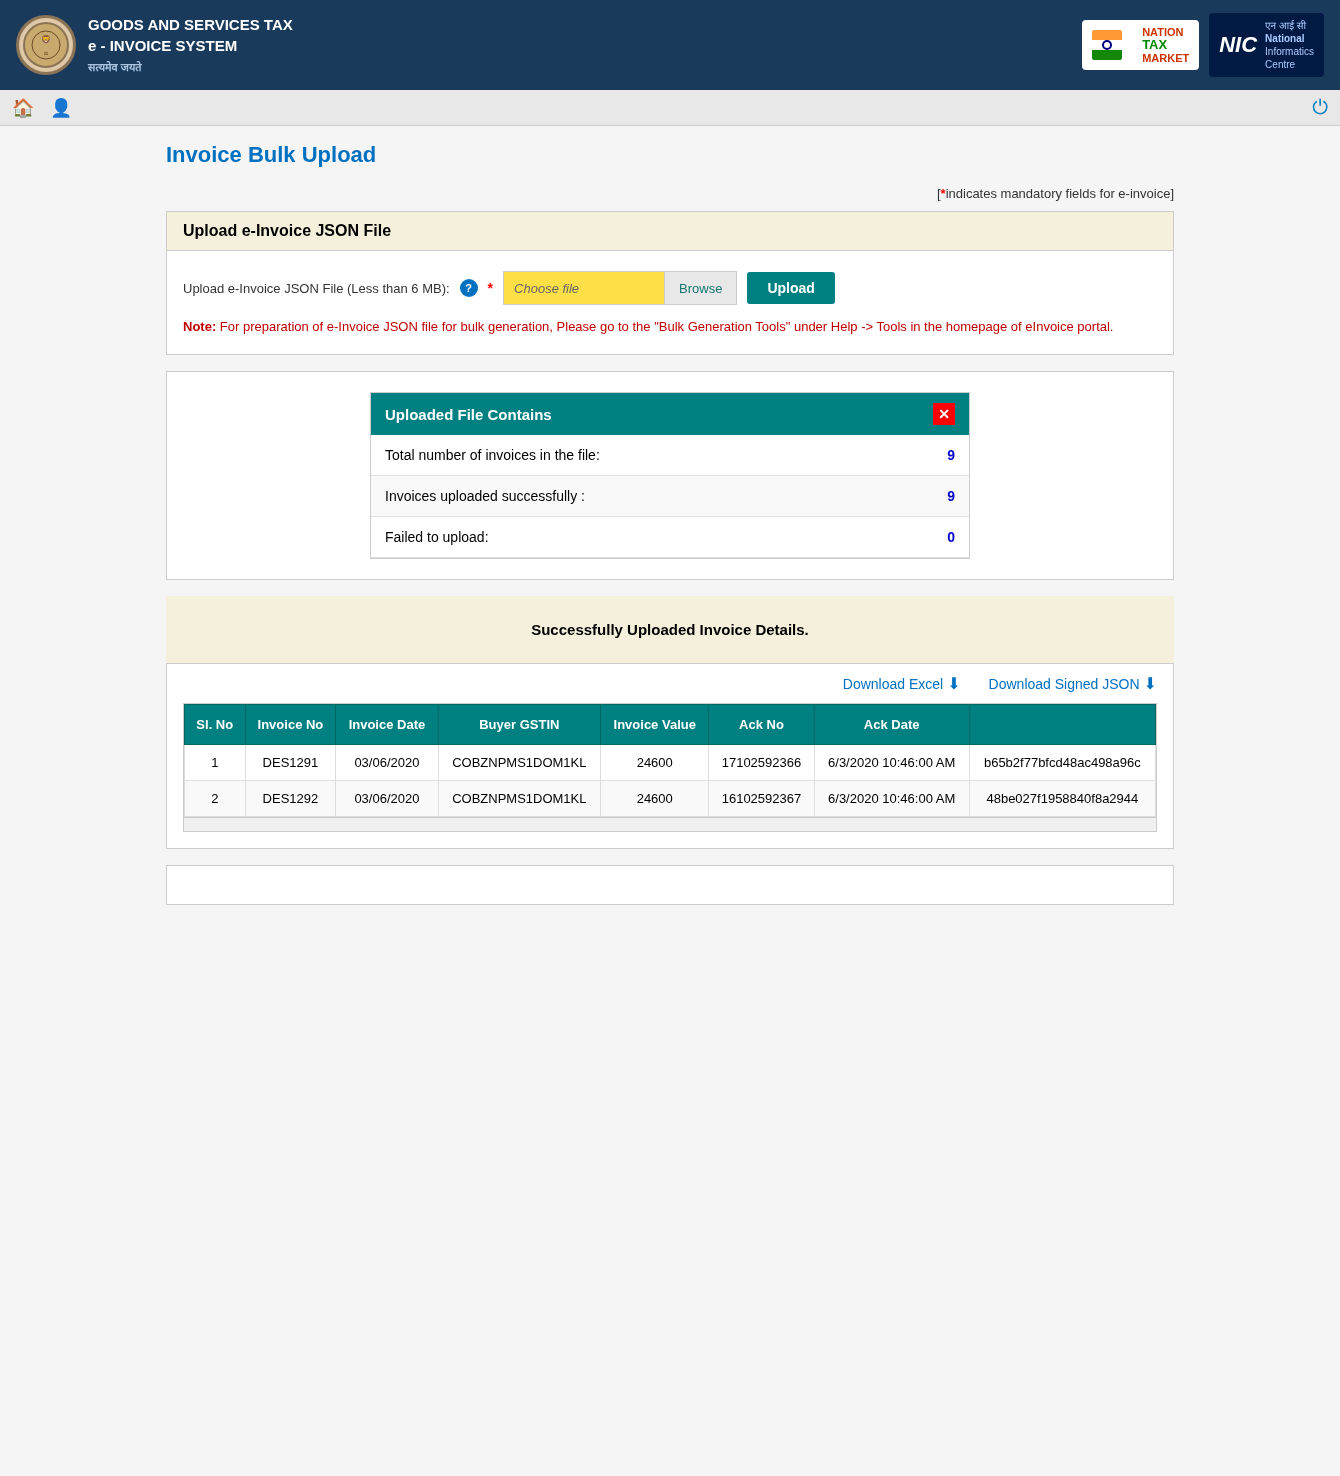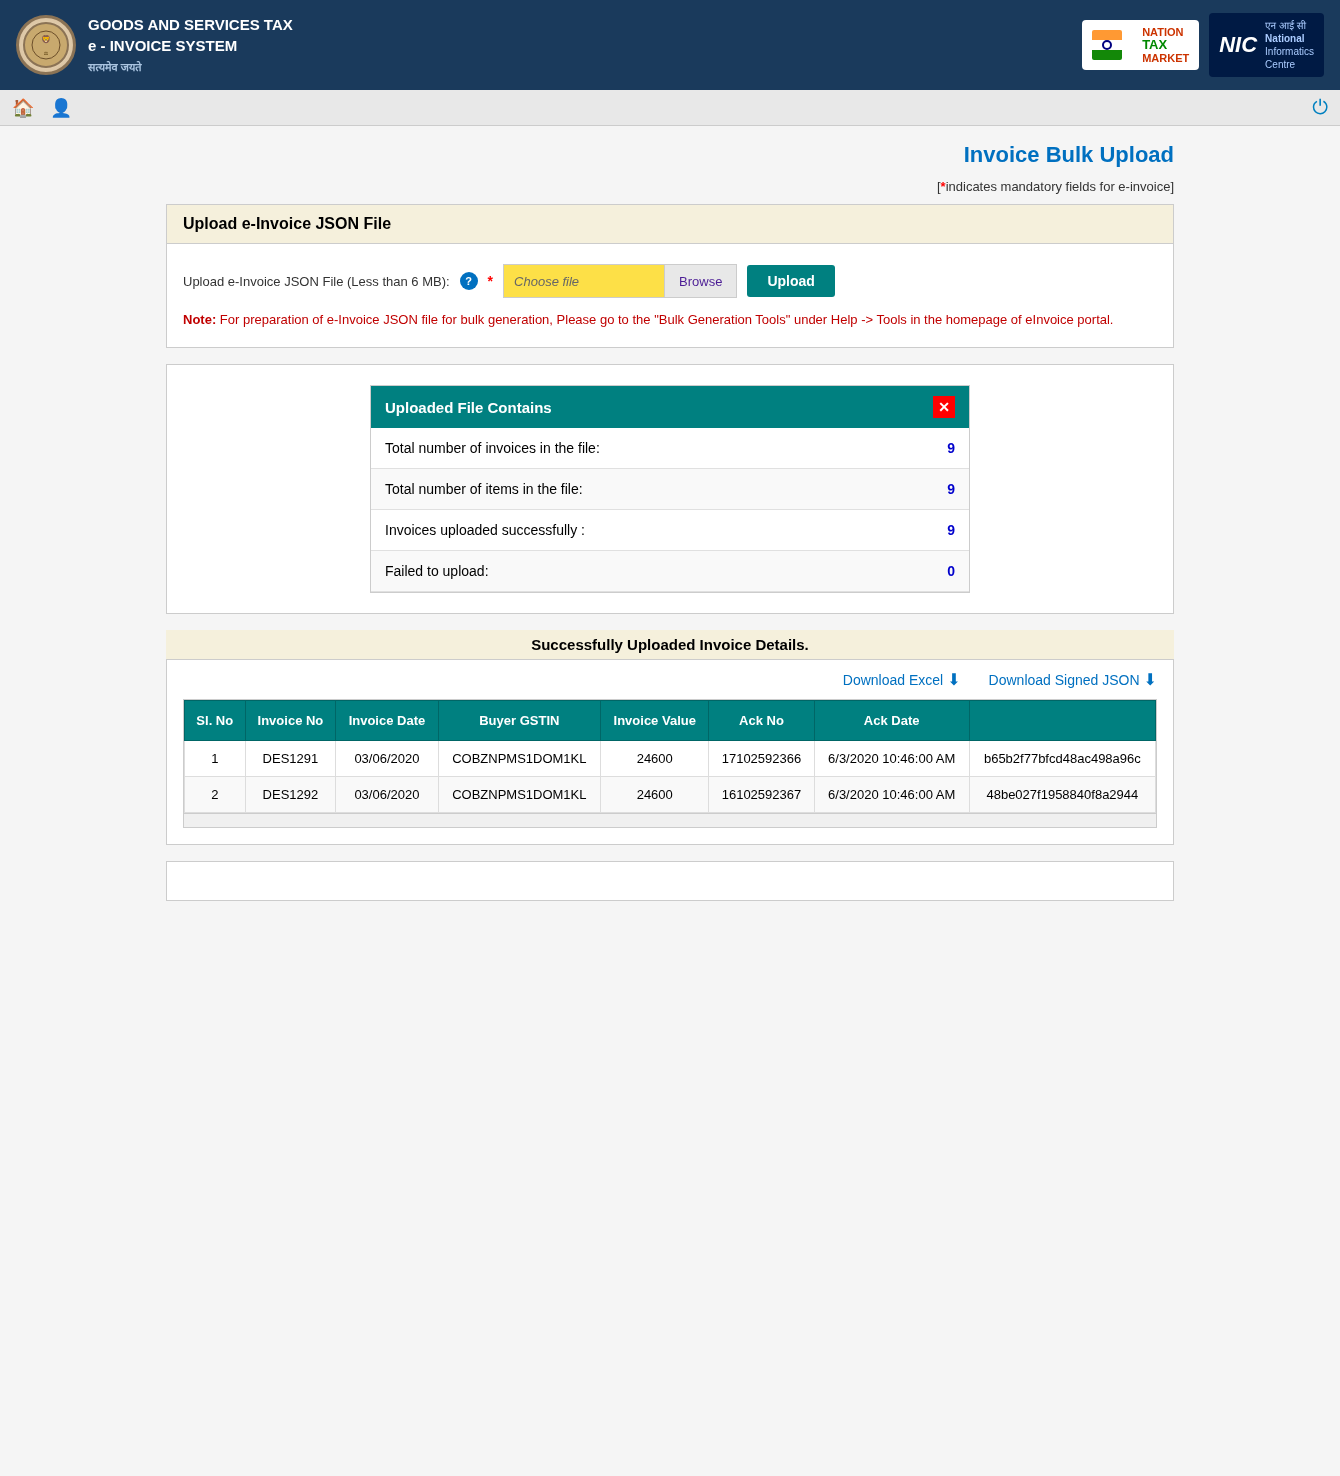--- a/index.html
+++ b/index.html
@@ -60,25 +60,25 @@
     }
 
     
     .main-content {
       max-width: 1040px;
       margin: 0 auto;
       padding: 16px;
     }
 
     .page-title {
-      text-align: right;
+      text-align: left;
       color: #0070c0;
       font-size: 22px;
       font-weight: bold;
-      margin-bottom: 11px;
+      margin-bottom: 18px;
     }
 
     .mandatory-note {
       text-align: right;
       color: #333;
       font-size: 13px;
       margin-bottom: 10px;
     }
     .mandatory-note .asterisk {
       color: red;
@@ -144,21 +144,21 @@
       background: #fde047;
       font-style: italic;
     }
     .browse-btn {
       background: #e8e8e8;
       border: none;
       border-left: 1px solid #ccc;
       padding: 0 14px;
       cursor: pointer;
       font-size: 13px;
-      color: #4c1d95;
+      color: #0f766e;
     }
     .upload-btn {
       background: #008080;
       color: white;
       border: none;
       padding: 8px 20px;
       font-size: 14px;
       font-weight: bold;
       cursor: pointer;
       border-radius: 3px;
@@ -225,21 +225,21 @@
     .results-table td:last-child {
       text-align: right;
       color: #0000cc;
       font-weight: bold;
       width: 60px;
     }
 
     
     .success-section-header {
       background: #f5f0dc;
-      padding: 6px 16px;
+      padding: 25px 16px;
       font-weight: bold;
       font-size: 15px;
       text-align: center;
       margin-bottom: 0;
     }
 
     .invoice-table-section {
       border: 1px solid #ccc;
       background: white;
       margin-bottom: 16px;
@@ -413,24 +413,20 @@
         <span>Uploaded File Contains</span>
         <button class="close-btn">✕</button>
       </div>
       <table class="results-table">
         <tbody id="results-tbody">
             <tr>
     <td>Total number of invoices in the file:</td>
     <td>9</td>
   </tr>
             <tr>
-    <td>Total number of items in the file:</td>
-    <td>9</td>
-  </tr>
-            <tr>
     <td>Invoices uploaded successfully :</td>
     <td>9</td>
   </tr>
             <tr>
     <td>Failed to upload:</td>
     <td>0</td>
   </tr>
           </tbody>
       </table>
     </div>

